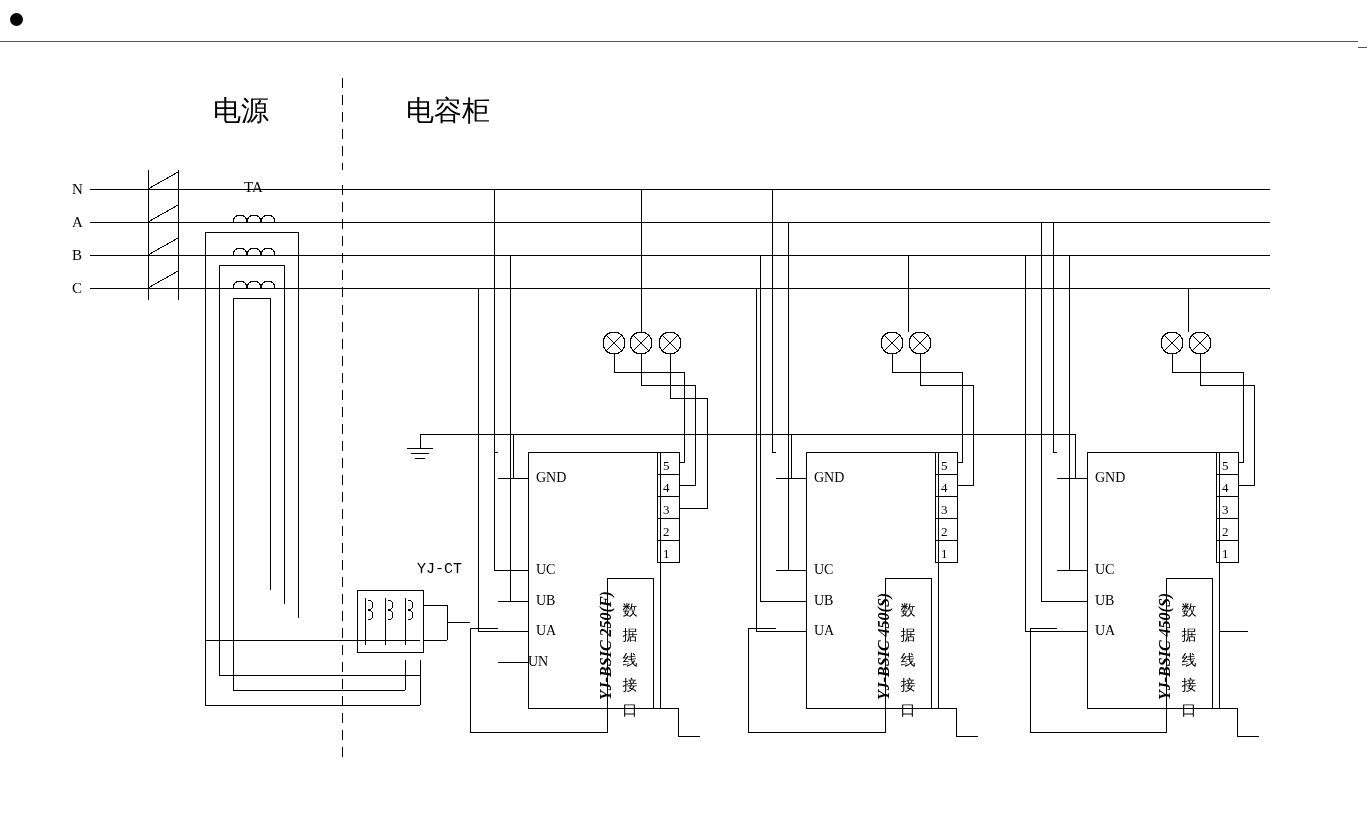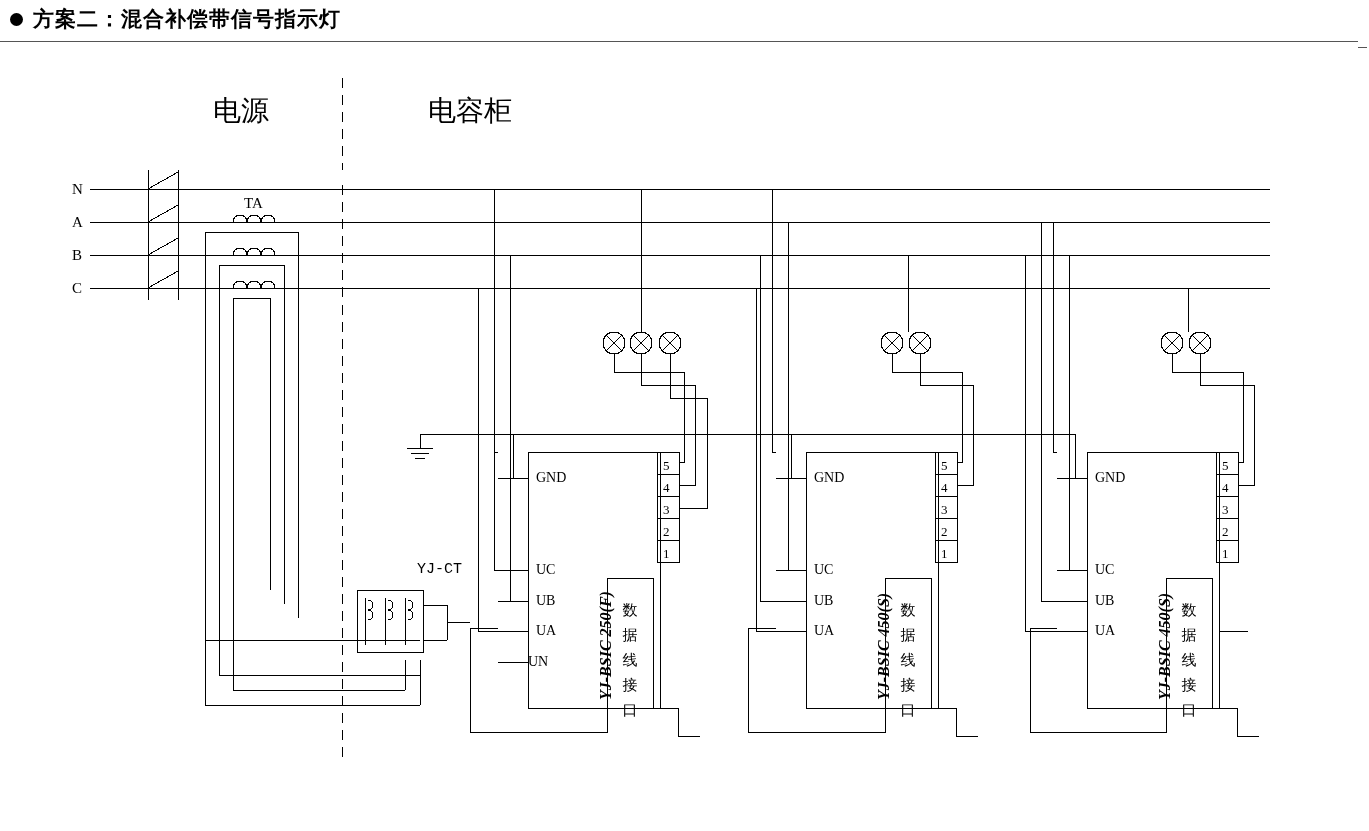--- a/index.html
+++ b/index.html
@@ -118,21 +118,20 @@
     line-height: 25px;
   }
 </style>
 </head>
 <body>
 
 <div id="stage">
 
   <div class="header">
     <div class="header-bullet"></div>
-    <div class="header-title">方案二：混合补偿带信号指示灯</div>
     <div class="header-rule"></div>
     <div class="header-rule-tail"></div>
   </div>
 
   <svg class="diagram" viewBox="0 0 1369 831">
     <g fill="none" stroke="#000" stroke-width="1" shape-rendering="crispEdges">
 
       <line x1="342" y1="78" x2="342" y2="170" stroke-dasharray="10,7"></line>
       <line x1="342" y1="185" x2="342" y2="300" stroke-dasharray="10,7"></line>
       <line x1="342" y1="305" x2="342" y2="760" stroke-dasharray="10,7"></line>
@@ -311,28 +310,28 @@
       <polyline points="1200,354 1200,385 1254,385 1254,485 1238,485"></polyline>
       <polyline points="1166,708 1166,732 1030,732 1030,628 1057,628"></polyline>
       <polyline points="1212,708 1237,708 1237,736 1259,736"></polyline>
       <polyline points="1219,631 1248,631"></polyline>
 
       <line x1="1270" y1="189" x2="1270" y2="189"></line>
     </g>
   </svg>
 
   <div class="lbl lbl-cn" style="left:213px; top:97px;">电源</div>
-  <div class="lbl lbl-cn" style="left:428px; top:97px;">电容柜</div>
+  <div class="lbl lbl-cn" style="left:406px; top:97px;">电容柜</div>
 
   <div class="lbl lbl-phase" style="left:72px; top:182px;">N</div>
   <div class="lbl lbl-phase" style="left:72px; top:215px;">A</div>
   <div class="lbl lbl-phase" style="left:72px; top:248px;">B</div>
   <div class="lbl lbl-phase" style="left:72px; top:281px;">C</div>
 
-  <div class="lbl lbl-ta" style="left:244px; top:196px;">TA</div>
+  <div class="lbl lbl-ta" style="left:244px; top:180px;">TA</div>
   <div class="lbl lbl-ct" style="left:417px; top:562px;font-family:Liberation Mono, monospace;">YJ-CT</div>
 
   <div class="lbl lbl-term" style="left:536px; top:471px;">GND</div>
   <div class="lbl lbl-term" style="left:536px; top:563px;">UC</div>
   <div class="lbl lbl-term" style="left:536px; top:594px;">UB</div>
   <div class="lbl lbl-term" style="left:536px; top:624px;">UA</div>
   <div class="lbl lbl-term" style="left:528px; top:655px;">UN</div>
   <div class="lbl lbl-num" style="left:663px; top:459px;">5</div>
   <div class="lbl lbl-num" style="left:663px; top:481px;">4</div>
   <div class="lbl lbl-num" style="left:663px; top:503px;">3</div>

